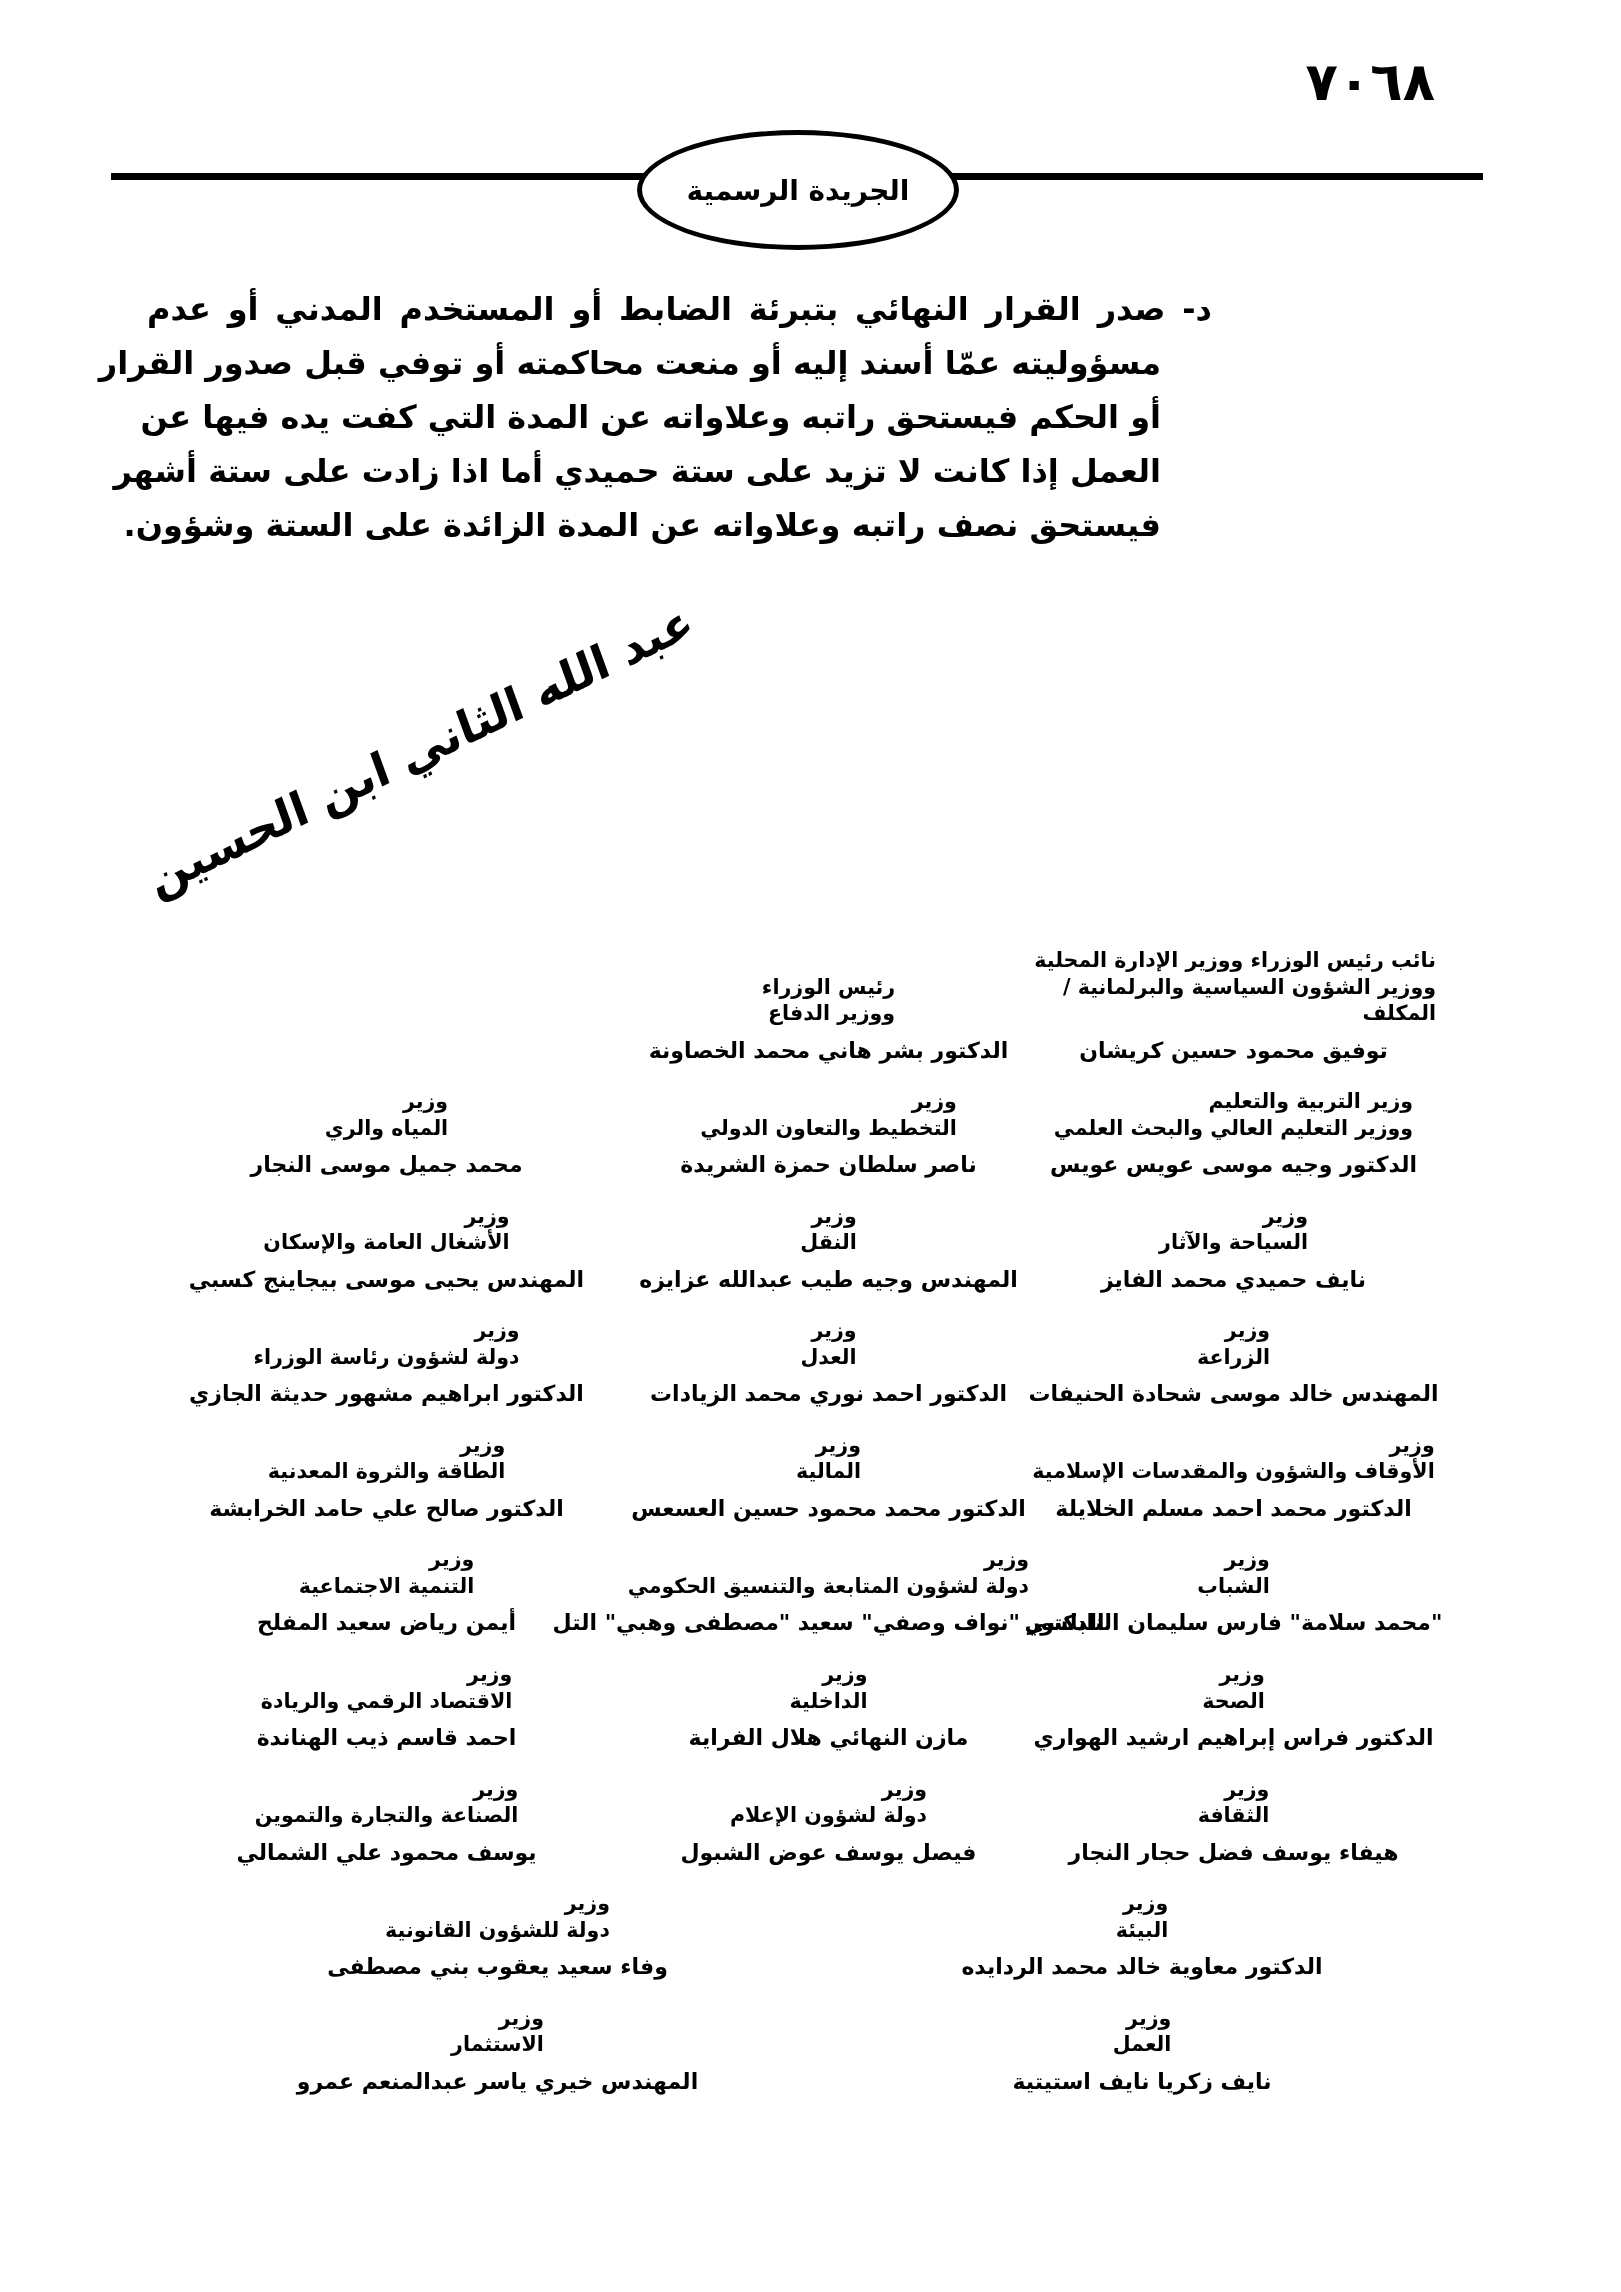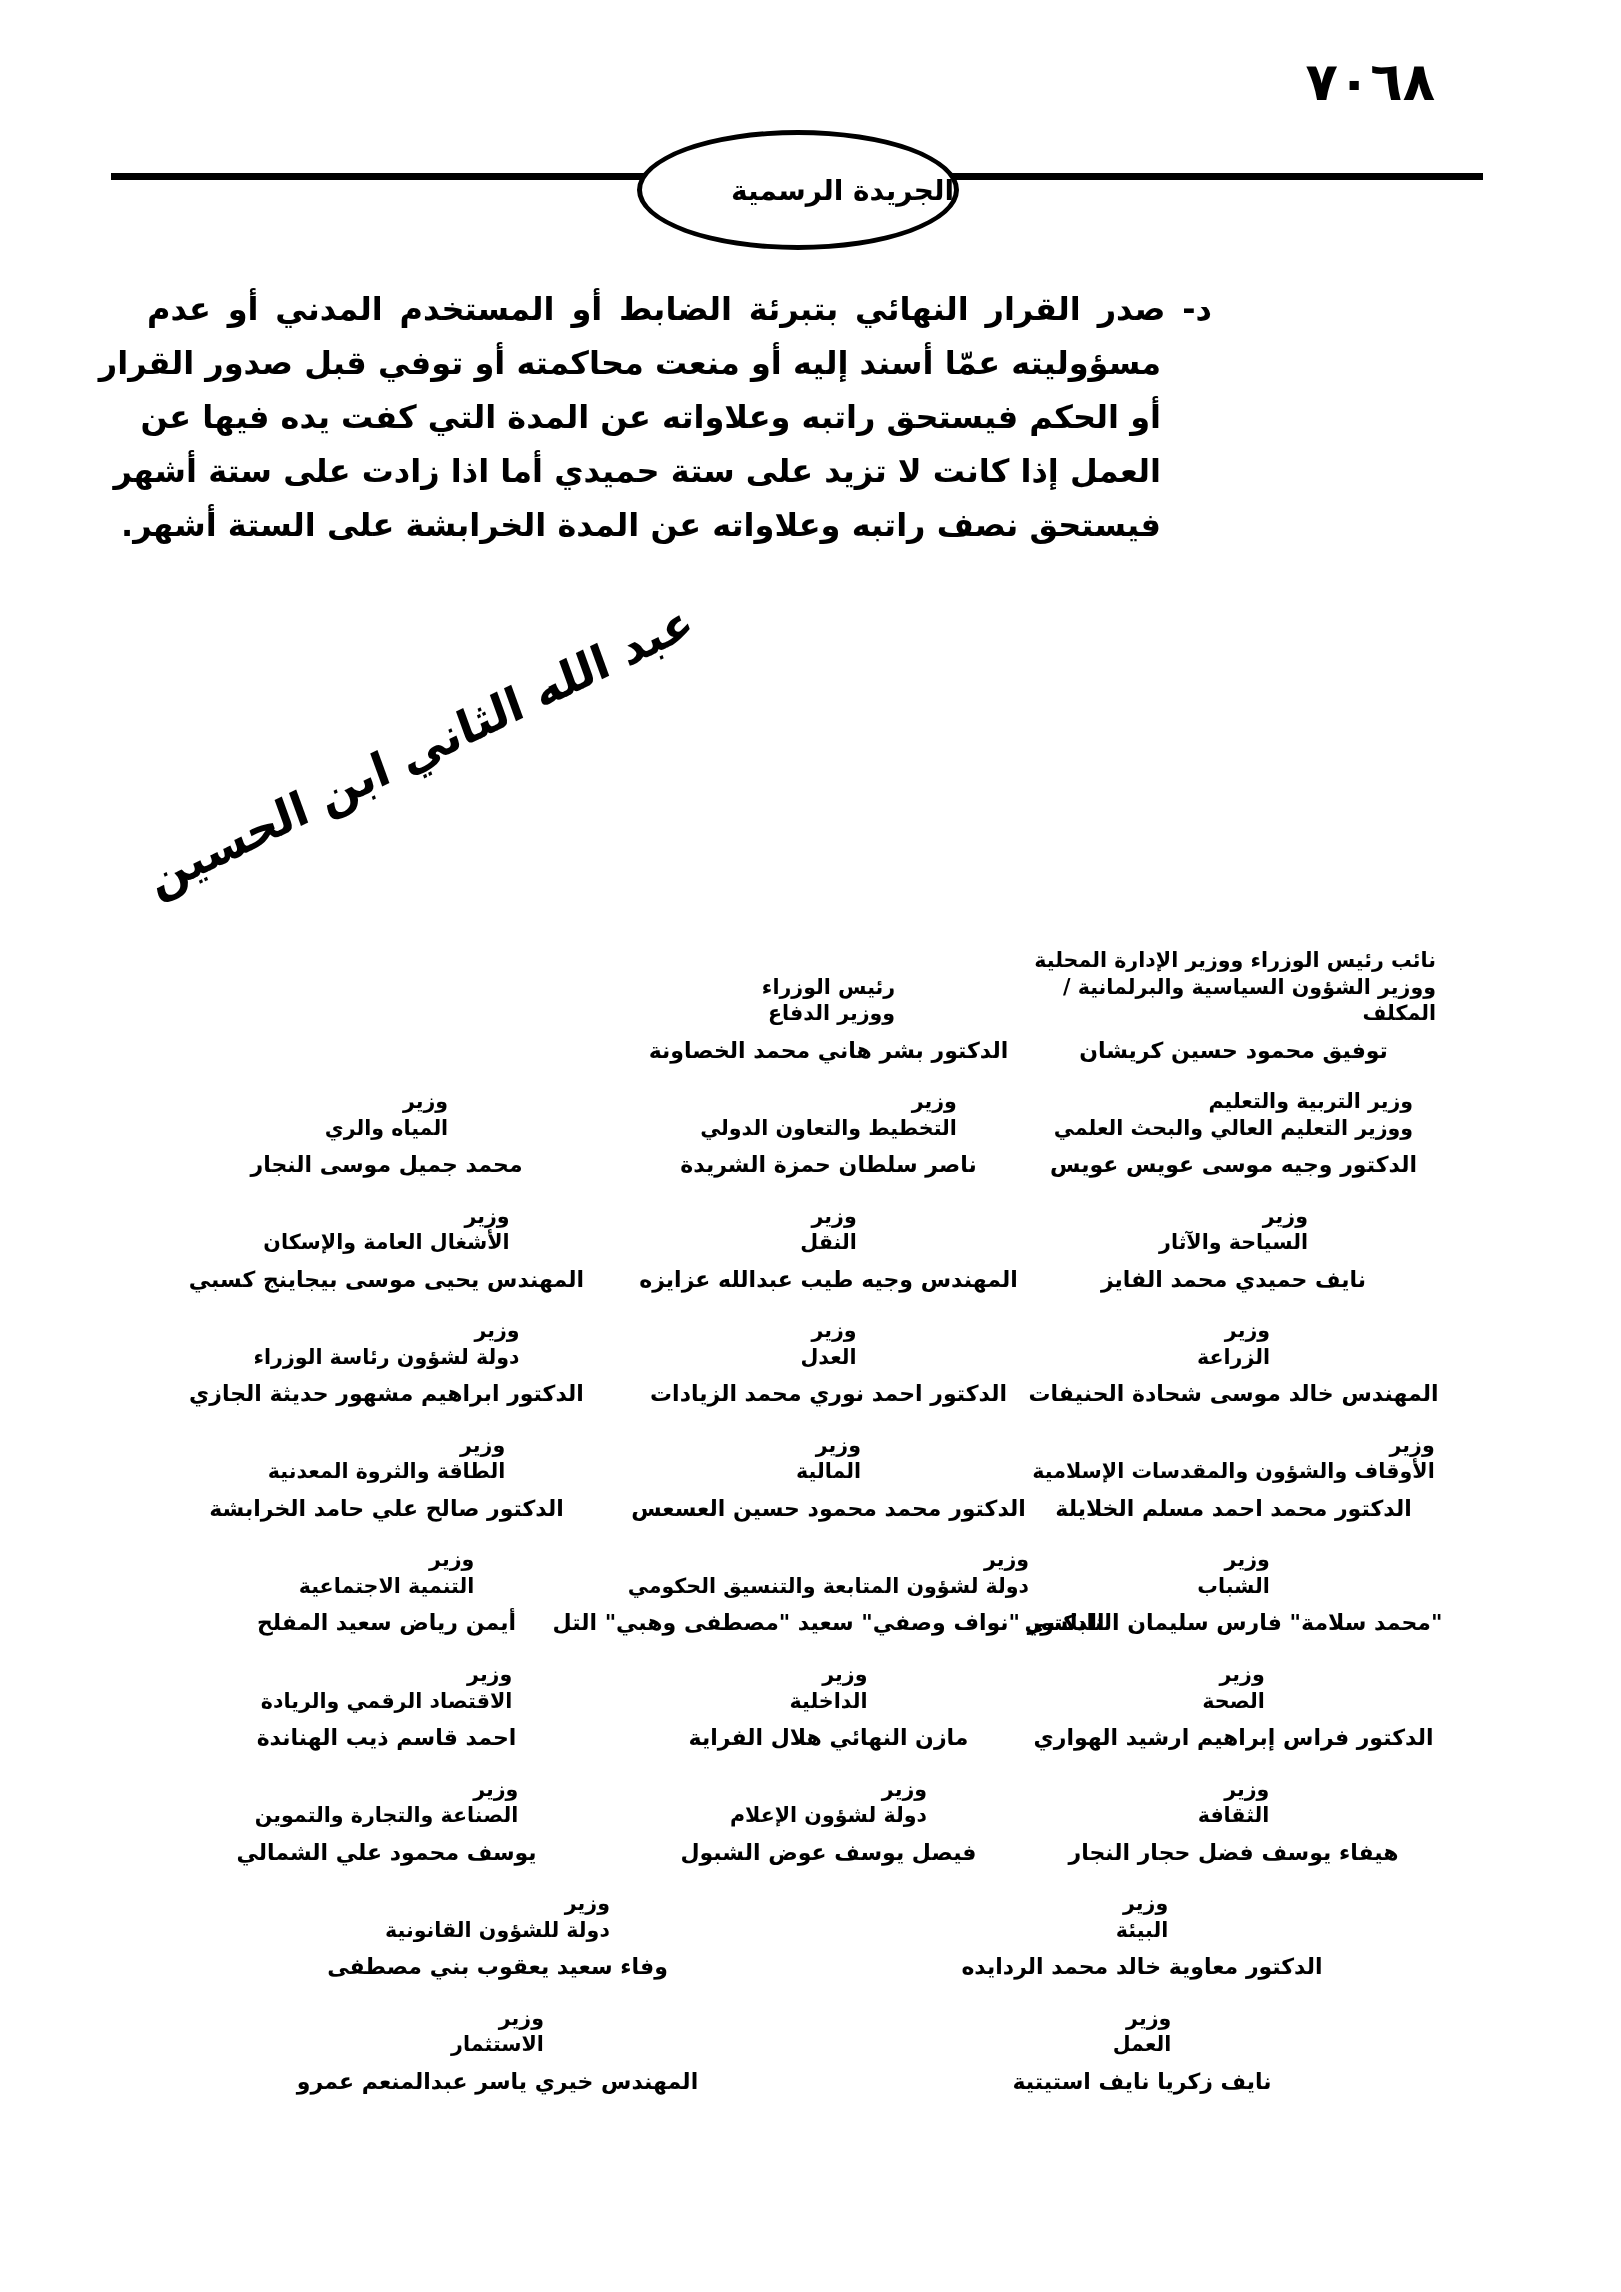--- a/index.html
+++ b/index.html
@@ -18,21 +18,21 @@
     font-size:53px;font-weight:bold;letter-spacing:9.8px;
   }
   .header-rule{
     position:absolute;top:173px;left:111px;
     width:1372px;height:6.9px;background:#000;z-index:1;
   }
   .gazette-seal{
     position:absolute;top:130px;left:637px;
     width:312px;height:110px;
     background:#fff;border:5.9px solid #000;border-radius:50%;
-    display:flex;align-items:center;
+    display:flex;align-items:center;justify-content:center;
     z-index:2;
   }
   .gazette-seal-label{font-size:28px;font-weight:bold;}
   
   .clause{
     position:absolute;top:282px;right:460px;width:1014px;
     font-size:32px;font-weight:bold;line-height:54px;
   }
   .clause .line{
     text-align:justify;
@@ -79,21 +79,21 @@
 <div class="header-rule"></div>
 <div class="gazette-seal">
   <span class="gazette-seal-label">الجريدة الرسمية</span>
 </div>
 
 <div class="clause">
   <div class="line first">د- صدر القرار النهائي بتبرئة الضابط أو المستخدم المدني أو عدم</div>
   <div class="line">مسؤوليته عمّا أسند إليه أو منعت محاكمته أو توفي قبل صدور القرار</div>
   <div class="line">أو الحكم فيستحق راتبه وعلاواته عن المدة التي كفت يده فيها عن</div>
   <div class="line">العمل إذا كانت لا تزيد على ستة حميدي أما اذا زادت على ستة أشهر</div>
-  <div class="line last">فيستحق نصف راتبه وعلاواته عن المدة الخرابشة على الستة أشهر.</div>
+  <div class="line last">فيستحق نصف راتبه وعلاواته عن المدة الزائدة على الستة وشؤون.</div>
 </div>
 
 <div class="signature-block">
   <span class="signature-text">عبد الله الثاني ابن الحسين</span>
 </div>
 
 <div class="ministers">
 
   <div class="m-row">
     <div class="m-cell">

